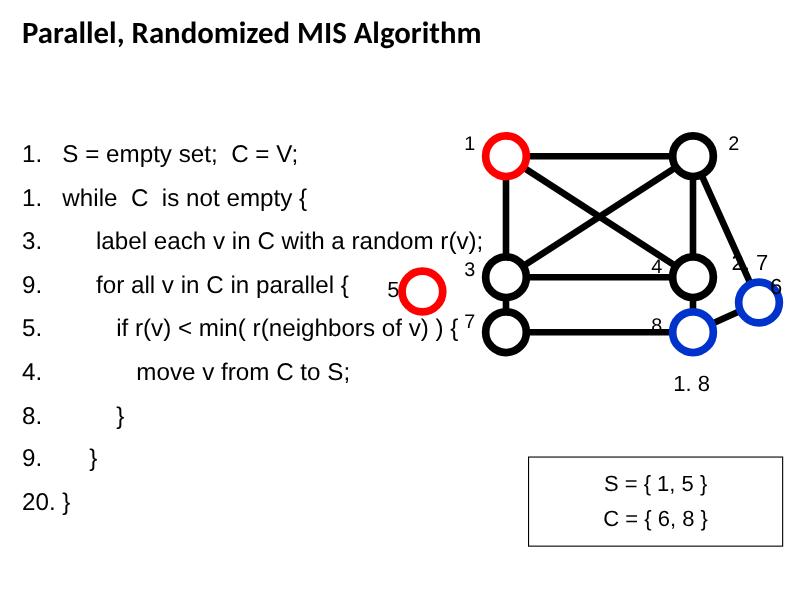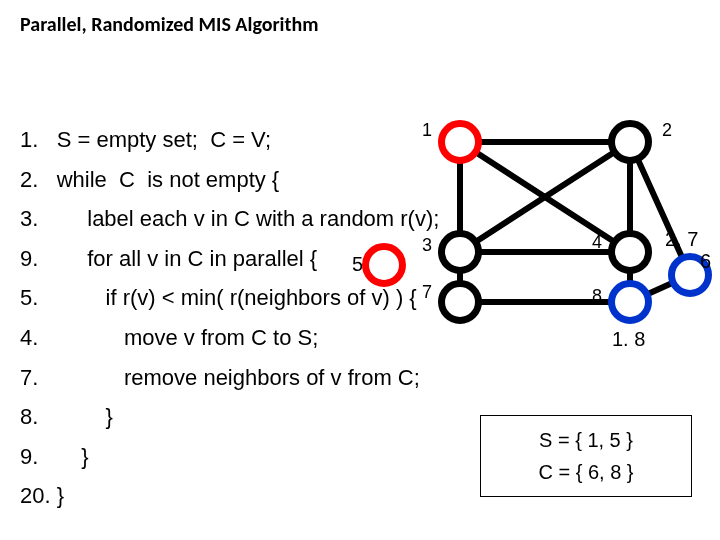--- a/index.html
+++ b/index.html
@@ -14,21 +14,21 @@
   }
   .slide {
     position: relative;
     width: 720px;
     height: 540px;
   }
   .title {
     position: absolute;
     left: 20px;
     top: 12px;
-    font-size: 20px;
+    font-size: 28px;
     font-weight: bold;
     font-family: Calibri, Arial, sans-serif;
   }
   .algo {
     position: absolute;
     left: 20px;
     top: 120px;
     font-size: 22px;
     font-family: Arial, sans-serif;
     line-height: 1.8;
@@ -65,21 +65,21 @@
     font-size: 20px;
     font-family: Arial, sans-serif;
   }
   .sets {
     position: absolute;
     left: 480px;
     top: 415px;
     width: 210px;
     border: 1px solid #000;
     background: #fff;
-    padding: 8px 0;
+    padding: 8px 10px;
     font-size: 20px;
     font-family: Arial, sans-serif;
     text-align: center;
     line-height: 1.6;
   }
   svg.edges {
     position: absolute;
     left: 0;
     top: 0;
     width: 320px;
@@ -88,26 +88,25 @@
 </style>
 </head>
 <body>
 
 <div class="slide">
 
   <div class="title">Parallel, Randomized MIS Algorithm</div>
 
   <div class="algo">
     <div class="line">1.   S = empty set;  C = V;</div>
-    <div class="line">2.   while  C  is not empty {</div>
+    <div class="line">1.   while  C  is not empty {</div>
     <div class="line">3.        label each v in C with a random r(v);</div>
     <div class="line">9.        for all v in C in parallel {</div>
     <div class="line">5.           if r(v) &lt; min( r(neighbors of v) ) {</div>
     <div class="line">4.              move v from C to S;</div>
-    <div class="line">7.              remove neighbors of v from C;</div>
     <div class="line">8.           }</div>
     <div class="line">9.       }</div>
     <div class="line">20. }</div>
   </div>
 
   <div class="badge-label" style="left:352px; top:253px;">5</div>
 
   <div class="graph-area">
     <svg class="edges">
       <g stroke="#000" stroke-width="6" stroke-linecap="round">
@@ -137,21 +136,21 @@
 
     <div class="node-label" style="left:22px;  top:10px;">1</div>
     <div class="node-label" style="left:262px; top:10px;">2</div>
     <div class="node-label" style="left:22px;  top:125px;">3</div>
     <div class="node-label" style="left:192px; top:122px;">4</div>
     <div class="node-label" style="left:22px;  top:172px;">7</div>
     <div class="node-label" style="left:192px; top:176px;">8</div>
 
     <div class="badge-label" style="left:265px; top:118px;">2. 7</div>
     <div class="badge-label" style="left:300px; top:140px;">6</div>
-    <div class="badge-label" style="left:212px; top:218px;">1. 8</div>
+    <div class="badge-label" style="left:212px; top:228px;">1. 8</div>
   </div>
 
   <div class="sets">
     <div>S = { 1, 5 }</div>
     <div>C = { 6, 8 }</div>
   </div>
 
 </div>
 
 </body></html>

